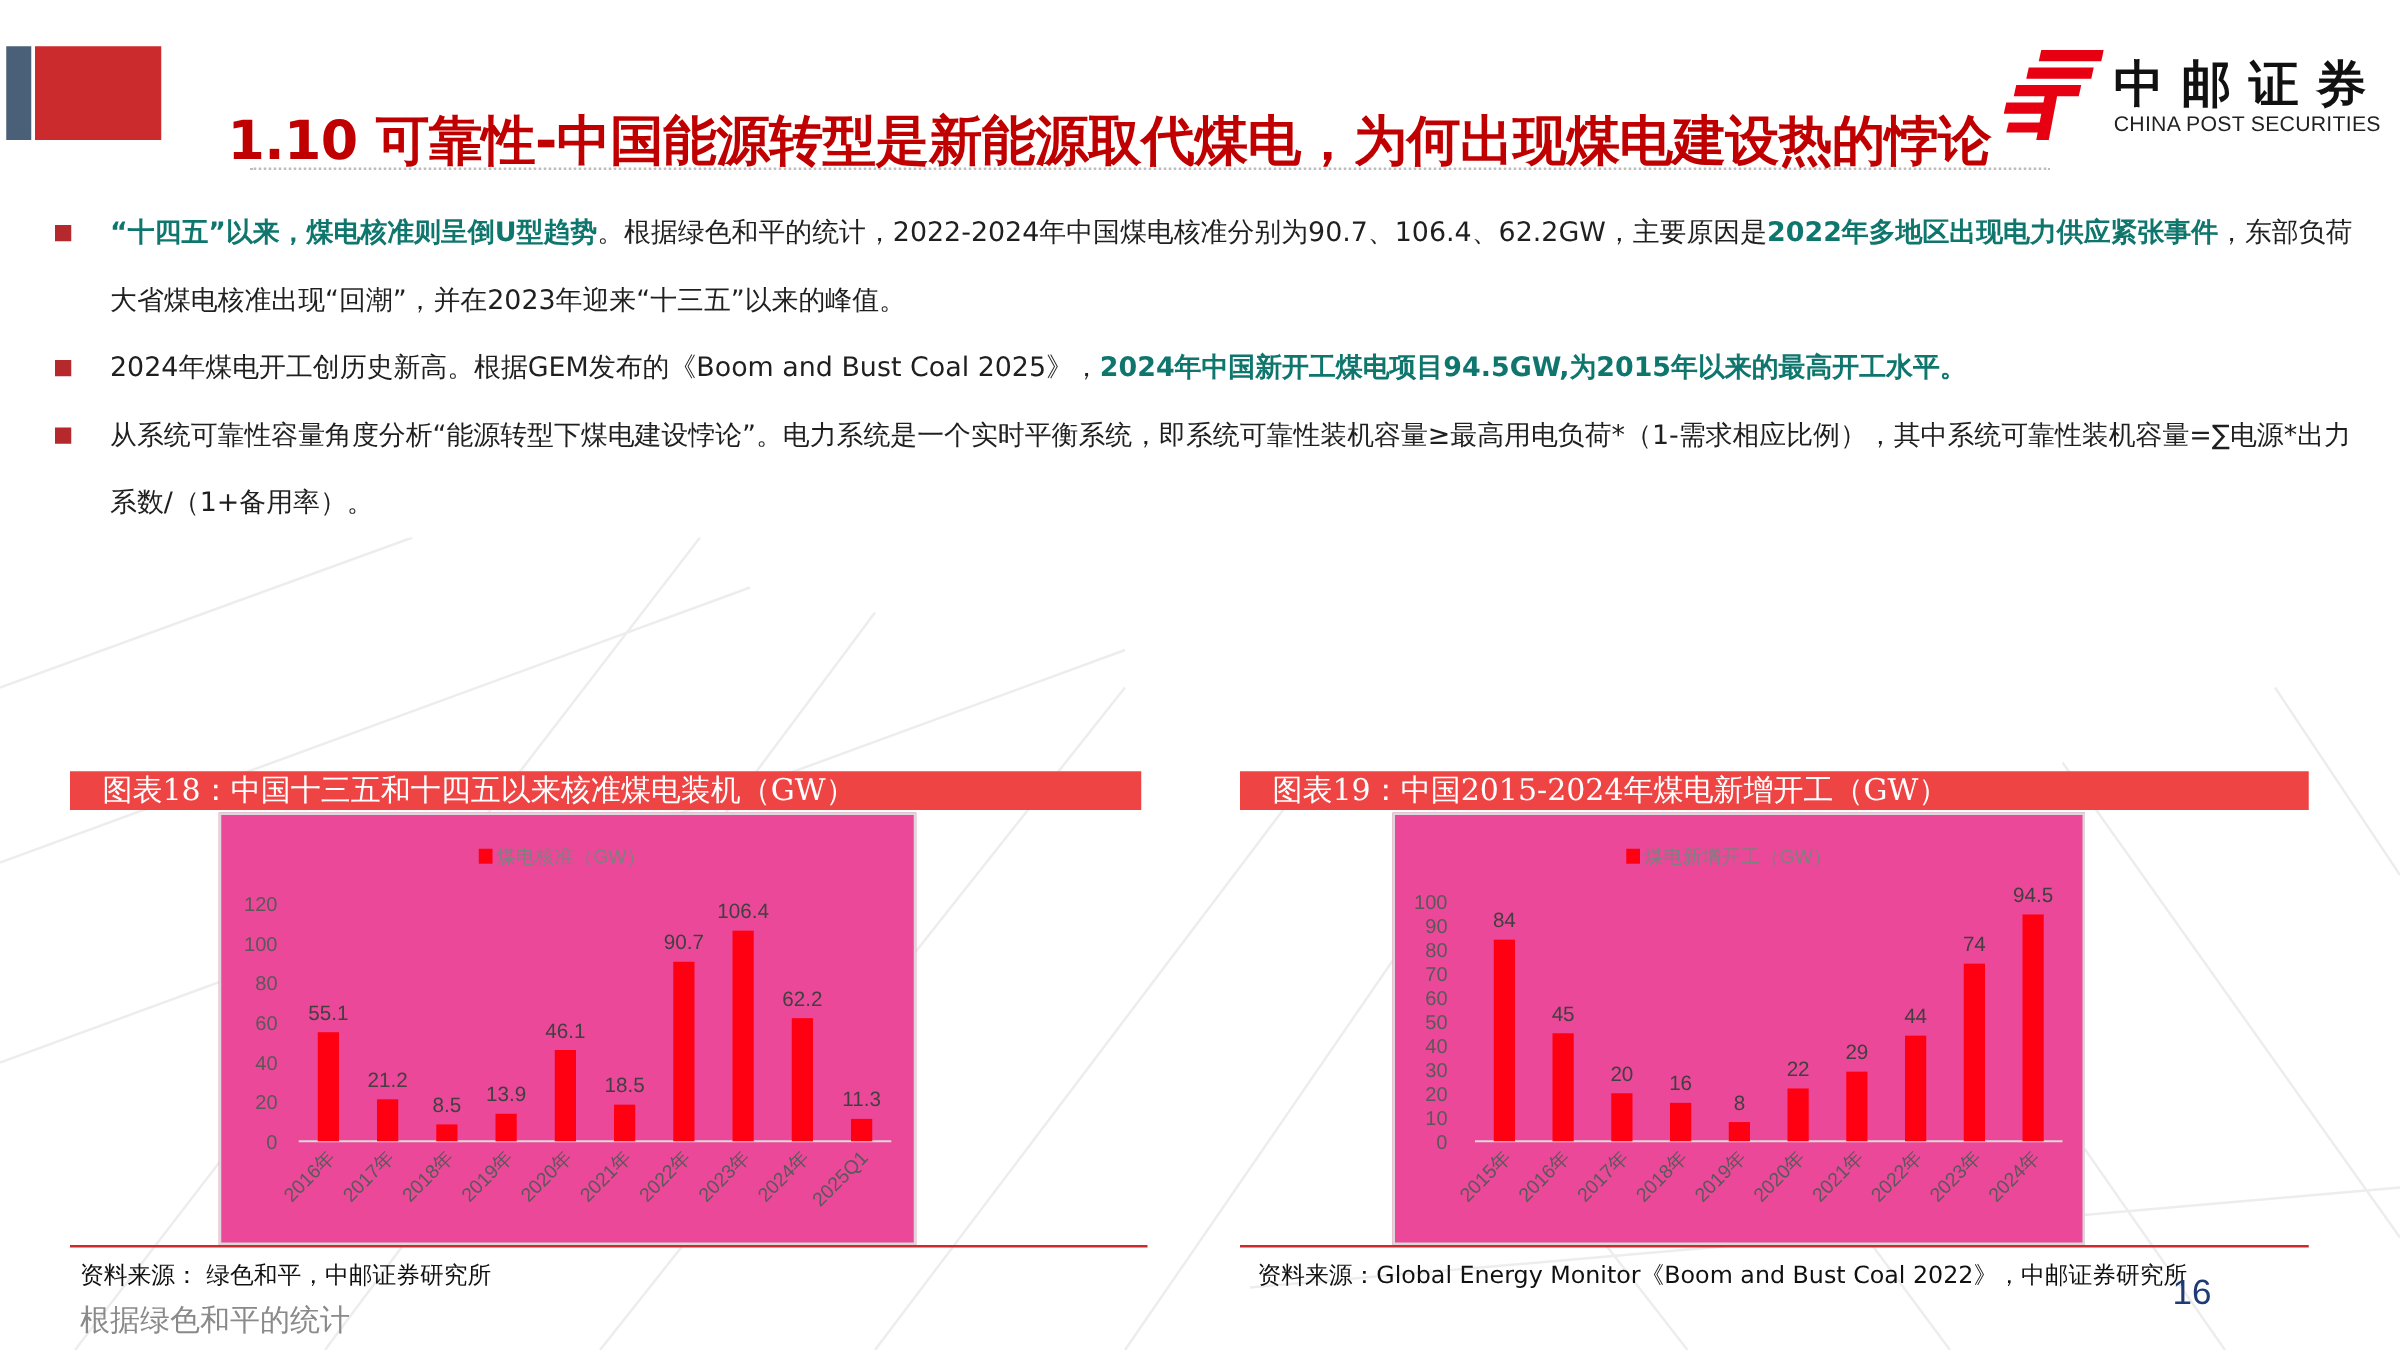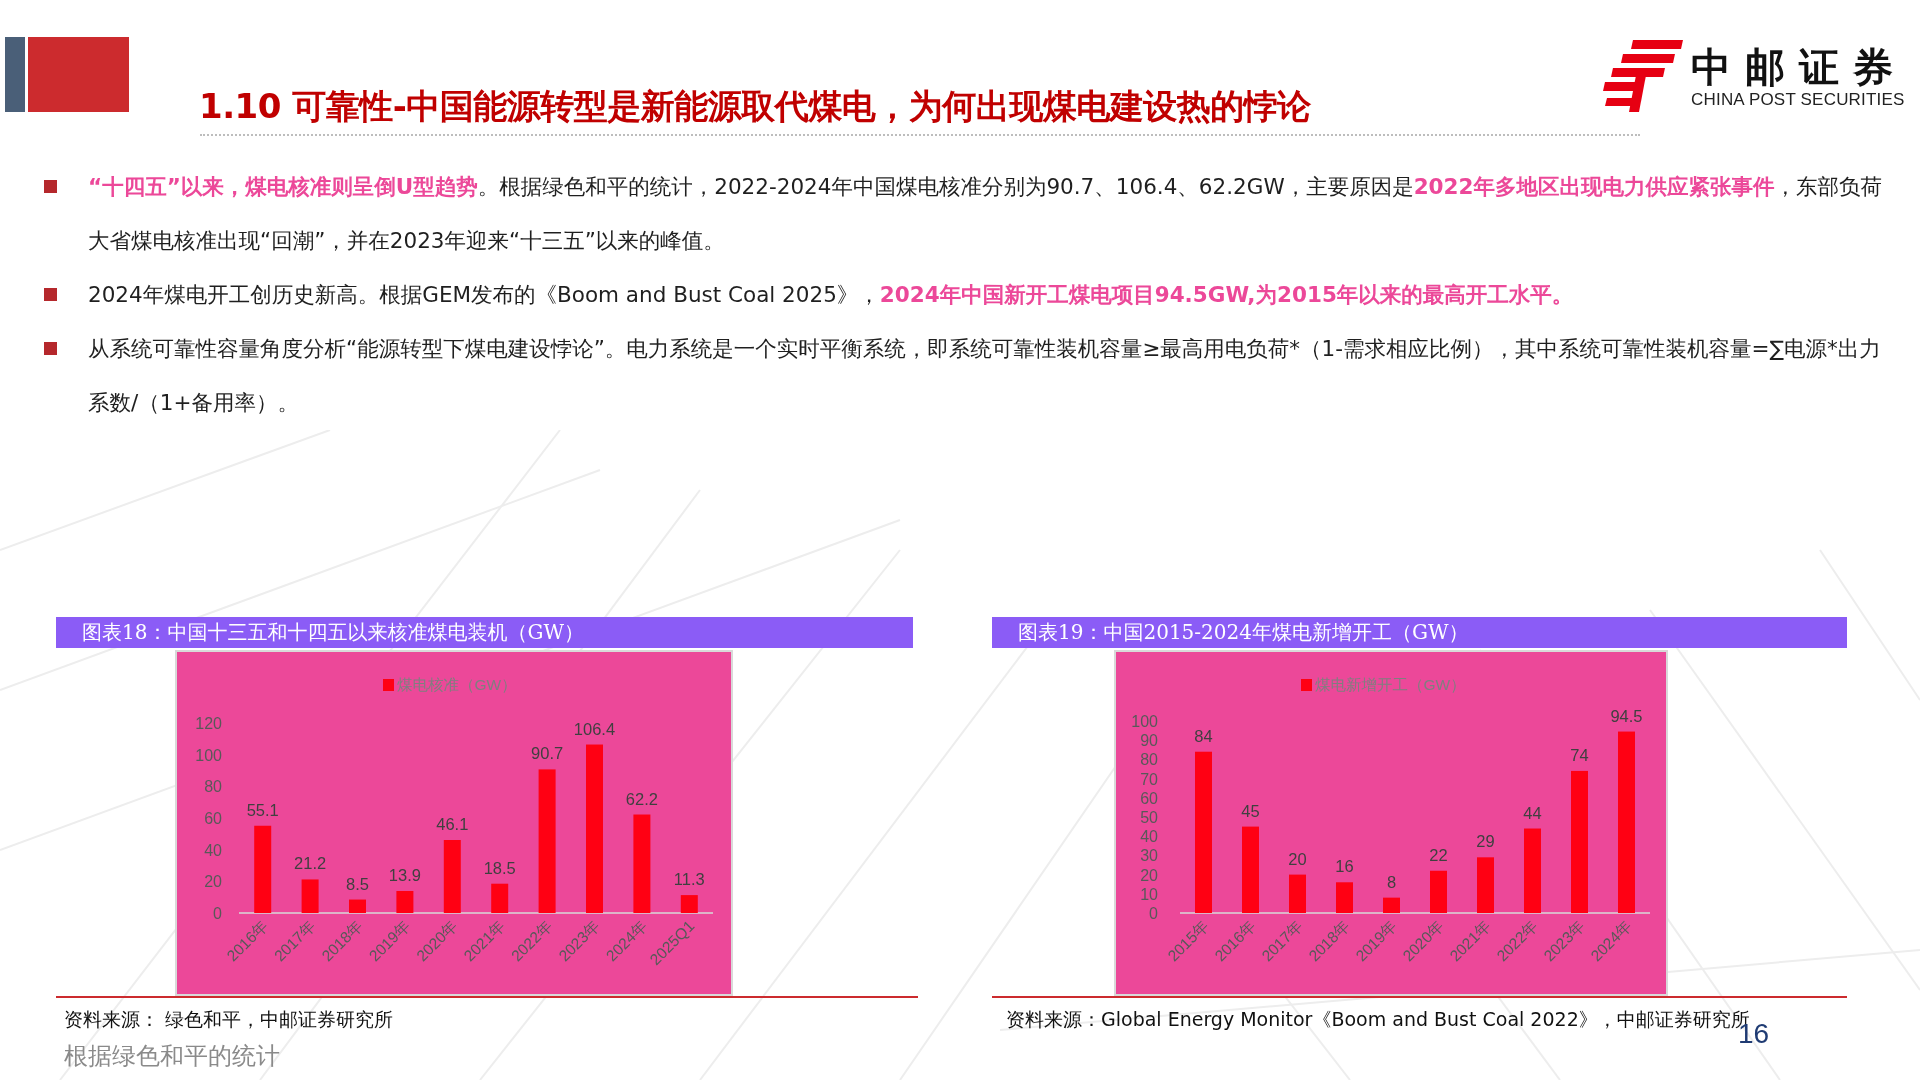--- a/index.html
+++ b/index.html
@@ -4,34 +4,34 @@
 <style>
   * { box-sizing: border-box; margin: 0; padding: 0; }
   html, body { width: 1920px; height: 1080px; overflow: hidden; background: #ffffff; }
   body { position: relative; font-family: "DejaVu Sans", "Liberation Sans", sans-serif; color: #1a1a1a; }
 
   .bg-lines { position: absolute; left: 0; top: 430px; width: 1920px; height: 650px; z-index: 0; }
 
   .deco-blue { position: absolute; left: 5px; top: 37px; width: 20px; height: 75px; background: #4a5f78; }
   .deco-red { position: absolute; left: 28px; top: 37px; width: 101px; height: 75px; background: #cc2b2e; }
 
-  .page-title { position: absolute; left: 199px; top: 84px; font-family: "DejaVu Sans", sans-serif; font-weight: bold; font-size: 34px; color: #c00000; letter-spacing: -0.5px; white-space: nowrap; z-index: 2; text-align: center; }
+  .page-title { position: absolute; left: 182px; top: 84px; font-family: "DejaVu Sans", sans-serif; font-weight: bold; font-size: 43px; color: #c00000; letter-spacing: -0.5px; white-space: nowrap; z-index: 2; text-align: center; }
   .title-rule { position: absolute; left: 200px; top: 134px; width: 1440px; border-top: 2px dotted #bdbdbd; }
 
   .logo { position: absolute; left: 1603px; top: 40px; width: 300px; height: 80px; z-index: 3; }
   .logo-mark { position: absolute; left: 0; top: 0; width: 80px; height: 72px; }
   .logo-cn { position: absolute; left: 88px; top: 0; font-family: "DejaVu Sans", sans-serif; font-weight: bold; font-size: 40px; letter-spacing: 14px; color: #111; white-space: nowrap; }
   .logo-en { position: absolute; left: 88px; top: 50px; font-family: "Liberation Sans", sans-serif; font-size: 17px; color: #222; white-space: nowrap; letter-spacing: 0.2px; }
 
   .bullets { position: absolute; left: 44px; top: 160px; width: 1840px; z-index: 2; font-size: 21.5px; line-height: 54px; color: #1f1f1f; }
   .bullet { position: relative; padding-left: 44px; }
   .bullet-mark { position: absolute; left: 0; top: 20px; width: 13px; height: 13px; background: #b5282c; }
-  .bullet b { font-weight: bold; color: #ec4899; }
-
-  .chart-header { position: absolute; top: 617px; height: 31px; background: #8b5cf6; color: #fff; font-family: "DejaVu Serif", serif; font-size: 20px; line-height: 31px; padding-left: 26px; white-space: nowrap; z-index: 2; }
+  .bullet b { font-weight: bold; color: #0f766e; }
+
+  .chart-header { position: absolute; top: 617px; height: 31px; background: #ef4444; color: #fff; font-family: "DejaVu Serif", serif; font-size: 24px; line-height: 31px; padding-left: 26px; white-space: nowrap; z-index: 2; }
   .chart-box { position: absolute; top: 650px; background: #ec4899; border: 2px solid #d9d9d9; z-index: 2; }
   .chart-bottom-rule { position: absolute; top: 996px; height: 2px; background: #cc2b2e; z-index: 2; }
   .source { position: absolute; top: 1007px; font-size: 19px; color: #111; white-space: nowrap; z-index: 2; }
   .disclaimer { position: absolute; left: 64px; top: 1040px; font-size: 24px; color: #8a8a8a; z-index: 2; }
   .page-num { position: absolute; left: 1738px; top: 1018px; font-family: "Liberation Sans", sans-serif; font-size: 28px; color: #1f3b73; z-index: 3; }
 
   svg text { font-family: "Liberation Sans", "DejaVu Sans", sans-serif; }
 </style>
 </head>
 <body>

